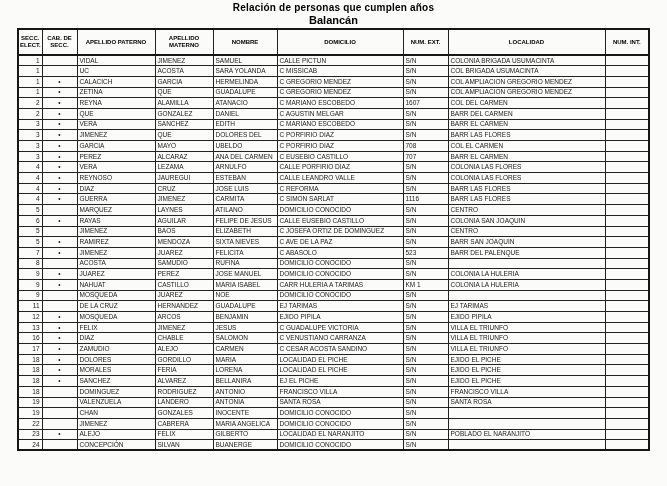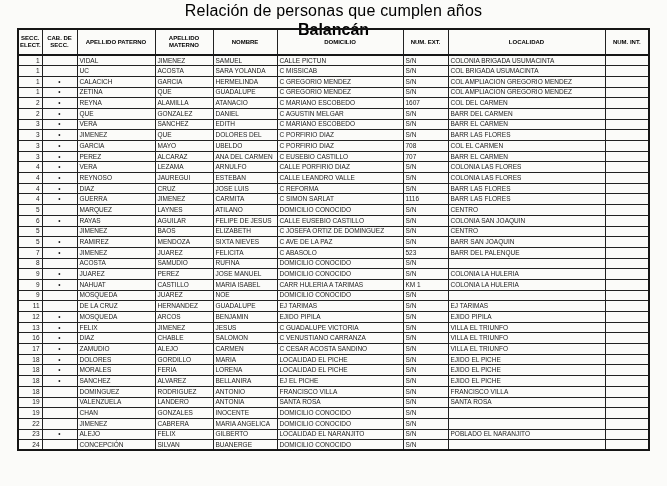--- a/index.html
+++ b/index.html
@@ -6,25 +6,25 @@
   html, body {
     width: 667px; height: 486px;
     background: #fbfbf9;
     font-family: "Liberation Sans", sans-serif;
     color: #111;
     overflow: hidden;
   }
   .page { width: 667px; height: 486px; position: relative; }
   .title-block { text-align: center; padding-top: 2px; }
   .doc-title {
-    font-size: 16px; font-weight: normal; color: #000;
+    font-size: 10px; font-weight: bold; color: #000;
     letter-spacing: 0.2px;
   }
   .doc-subtitle {
-    font-size: 16px; font-weight: bold; color: #000; margin-top: 1px;
+    font-size: 11px; font-weight: bold; color: #000; margin-top: 1px;
   }
   table.roster {
     position: absolute; left: 17px; top: 28px;
     width: 631px;
     border-collapse: collapse; table-layout: fixed;
     border: 2px solid #161616;
   }
   table.roster th, table.roster td {
     border: 1px solid #222;
     font-size: 6.5px;

